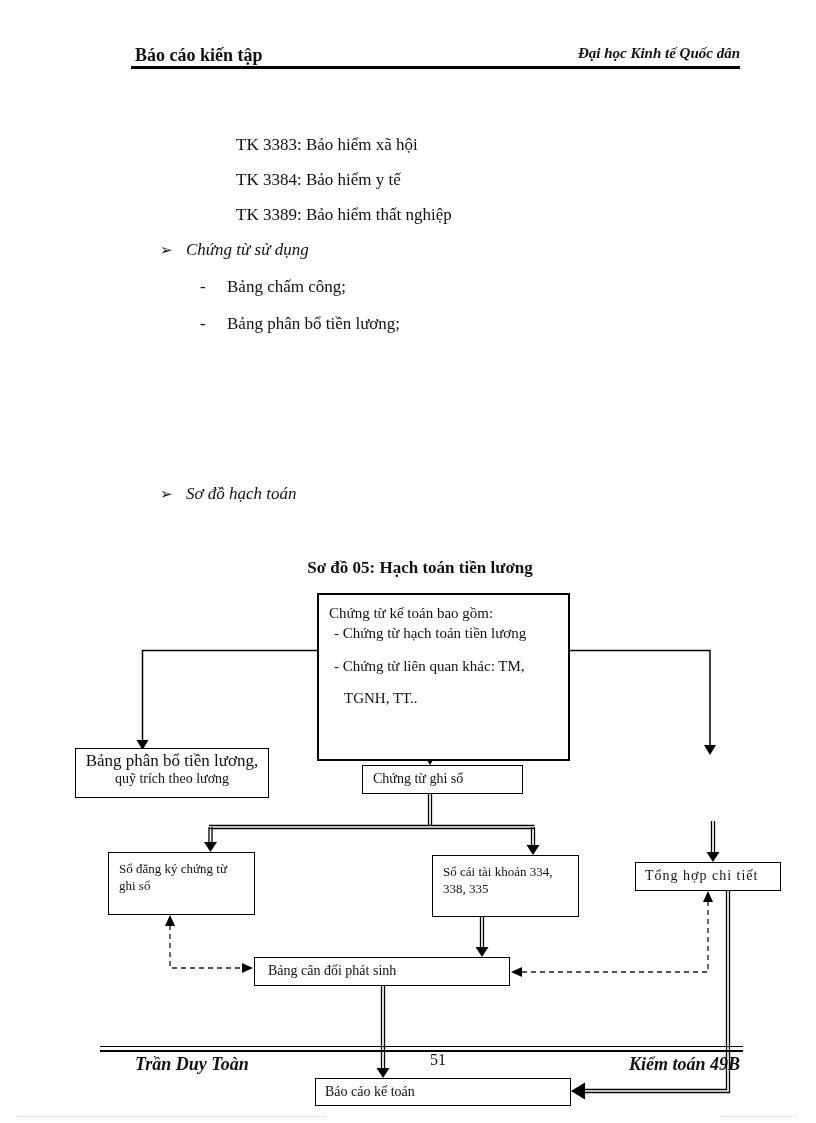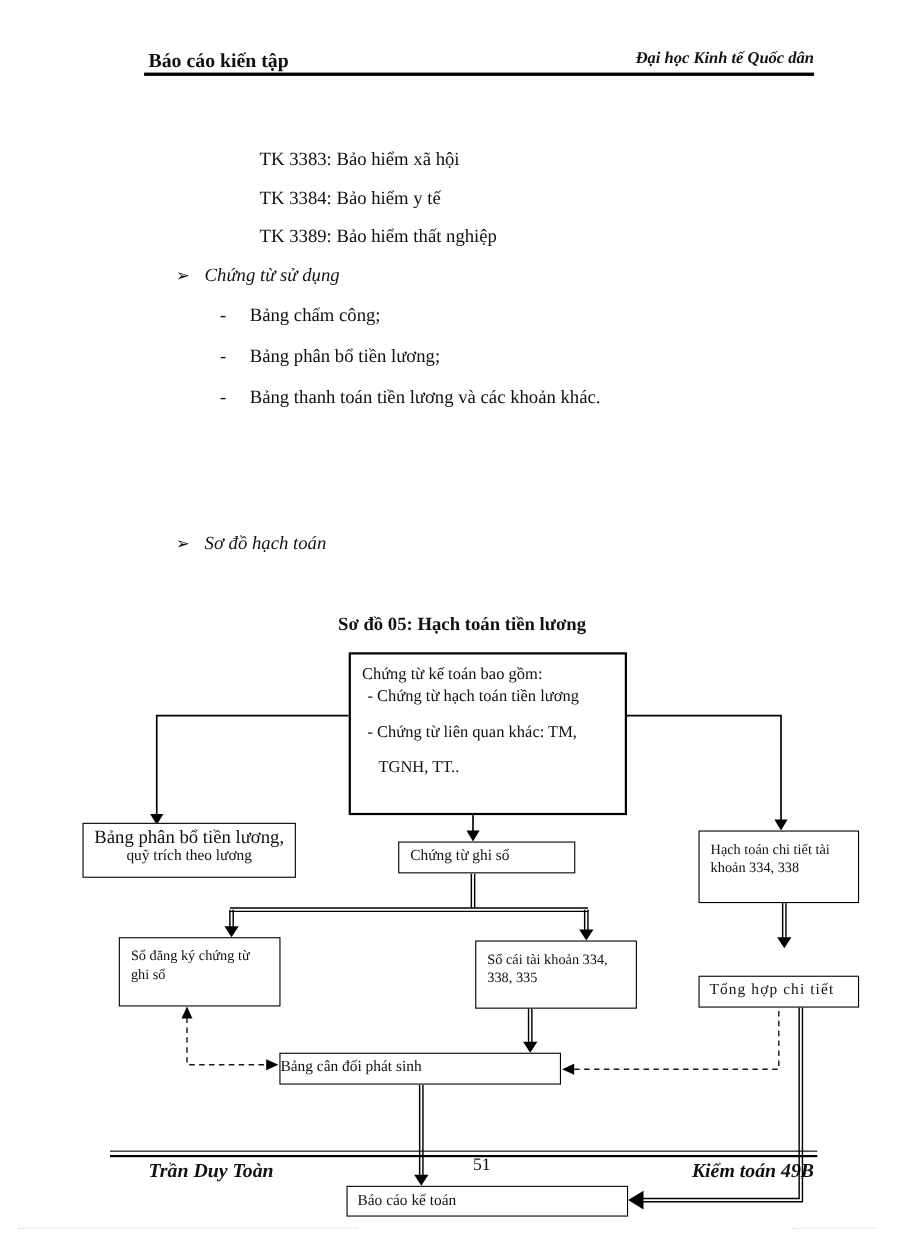--- a/index.html
+++ b/index.html
@@ -21,38 +21,38 @@
   .bullet-row{position:absolute;left:160px;font-size:17px;}
   .bullet-glyph{display:inline-block;width:26px;font-size:15px;font-style:normal;}
   .bullet-text{font-style:italic;}
   .dash-row{position:absolute;left:200px;font-size:17px;}
   .dash-glyph{display:inline-block;width:27px;}
   .caption{position:absolute;left:100px;top:519px;width:640px;text-align:center;
            font-size:17px;font-weight:bold;margin-top:39px;}
   
   .dbox{position:absolute;background:#fff;border:1.5px solid #000;box-sizing:border-box;
         font-size:13px;line-height:17px;z-index:2;}
-  .box-source{left:317px;top:593px;width:253px;height:148px;border-width:2px;
+  .box-source{left:317px;top:593px;width:253px;height:168px;border-width:2px;
               font-size:15px;line-height:20px;padding:8px 8px 0 10px;}
   .src-l1{padding-left:5px;margin-top:2px;}
   .src-l2{padding-left:5px;}
   .src-l3{padding-left:5px;margin-top:13px;}
   .src-l4{padding-left:15px;margin-top:12px;}
   .box-alloc{left:75px;top:748px;width:194px;height:50px;text-align:center;padding-top:4px;}
   .alloc-l1{font-size:17px;line-height:15px;}
   .alloc-l2{font-size:14px;line-height:22px;}
   .box-voucher{left:362px;top:765px;width:161px;height:29px;font-size:14px;
                line-height:26px;padding-left:10px;}
   .box-detail{left:635px;top:755px;width:146px;height:66px;padding:7px 6px 0 10px;}
   .box-register{left:108px;top:852px;width:147px;height:63px;padding:7px 20px 0 10px;}
   .box-ledger{left:432px;top:855px;width:147px;height:62px;padding:7px 12px 0 10px;}
   .box-summary{left:635px;top:862px;width:146px;height:29px;font-size:14px;
-               line-height:26px;padding-left:9px;letter-spacing:1px;margin-top:25px;}
+               line-height:26px;padding-left:9px;letter-spacing:1px;}
   .box-balance{left:254px;top:957px;width:256px;height:29px;font-size:14px;
-               line-height:26px;}
+               line-height:26px;padding-left:13px;}
   .box-report{left:315px;top:1078px;width:256px;height:28px;font-size:14px;
               line-height:25px;padding-left:9px;}
   
   .wires{position:absolute;left:0;top:0;z-index:1;}
   .wires .s{stroke:#000;stroke-width:1.5;fill:none;}
   .wires .d{stroke:#000;stroke-width:1.3;fill:none;}
   .wires .dash{stroke:#1a1a1a;stroke-width:1.3;fill:none;stroke-dasharray:5 4;}
   .wires .ah{fill:#000;stroke:none;}
   
   .dot-artifact{position:absolute;top:1116px;height:0;border-top:1px dotted #d9cfd6;}
@@ -72,23 +72,20 @@
 
   <div class="bullet-row" style="top:240px">
     <span class="bullet-glyph">➢</span><span class="bullet-text">Chứng từ sử dụng</span>
   </div>
 
   <div class="dash-row" style="top:277px">
     <span class="dash-glyph">-</span><span>Bảng chấm công;</span>
   </div>
   <div class="dash-row" style="top:314px">
     <span class="dash-glyph">-</span><span>Bảng phân bổ tiền lương;</span>
-  </div>
-  <div class="dash-row" style="top:351px">
-    <span class="dash-glyph">-</span><span>Bảng thanh toán tiền lương và các khoản khác.</span>
   </div>
 
   <div class="bullet-row" style="top:484px">
     <span class="bullet-glyph">➢</span><span class="bullet-text">Sơ đồ hạch toán</span>
   </div>
 
   <div class="caption">Sơ đồ 05: Hạch toán tiền lương</div>
 
   <svg class="wires" width="816" height="1123" viewBox="0 0 816 1123">
 
@@ -136,21 +133,20 @@
     <div class="src-l4">TGNH, TT..</div>
   </div>
 
   <div class="dbox box-alloc">
     <div class="alloc-l1">Bảng phân bổ tiền lương,</div>
     <div class="alloc-l2">quỹ trích theo lương</div>
   </div>
 
   <div class="dbox box-voucher">Chứng từ ghi sổ</div>
 
-  <div class="dbox box-detail">Hạch toán chi tiết tài khoản 334, 338</div>
 
   <div class="dbox box-register">Sổ đăng ký chứng từ ghi sổ</div>
 
   <div class="dbox box-ledger">Sổ cái tài khoản 334, 338, 335</div>
 
   <div class="dbox box-summary">Tổng hợp chi tiết</div>
 
   <div class="dbox box-balance">Bảng cân đối phát sinh</div>
 
   <div class="dbox box-report">Báo cáo kế toán</div>

